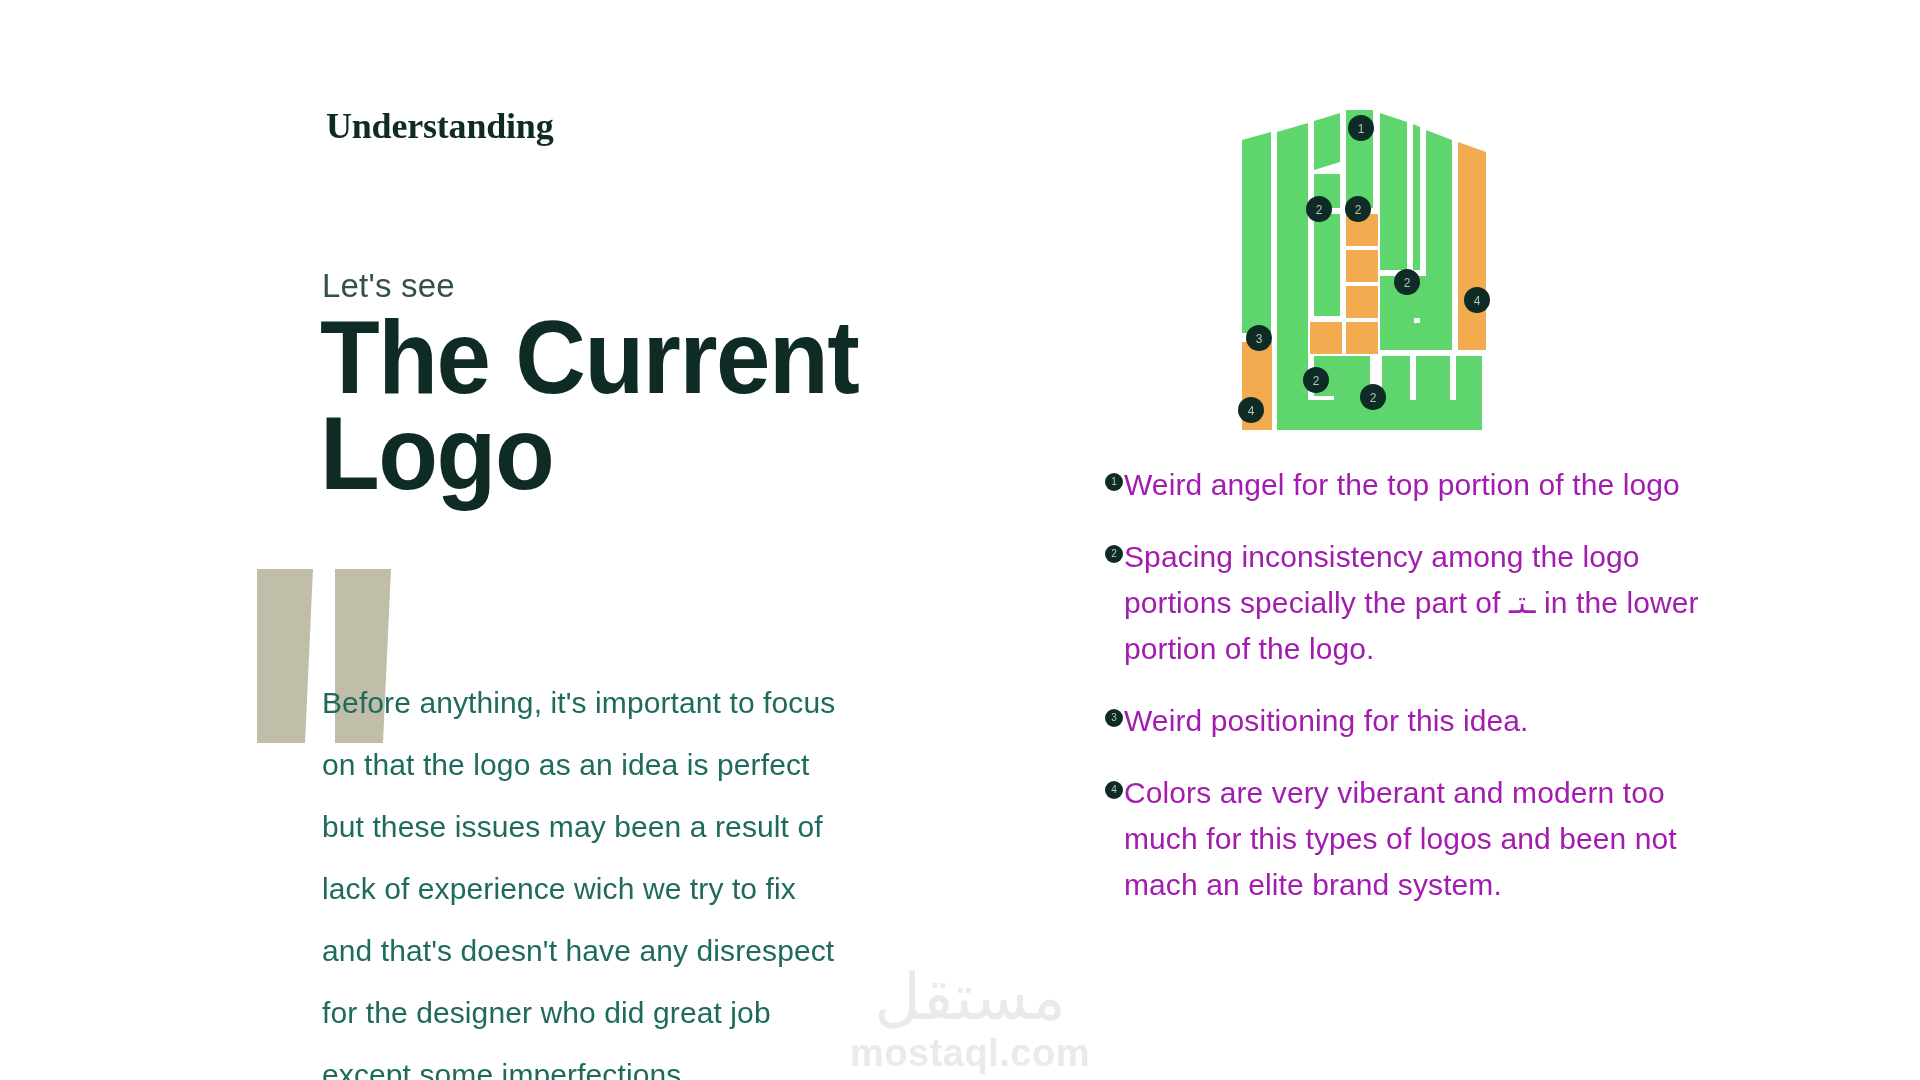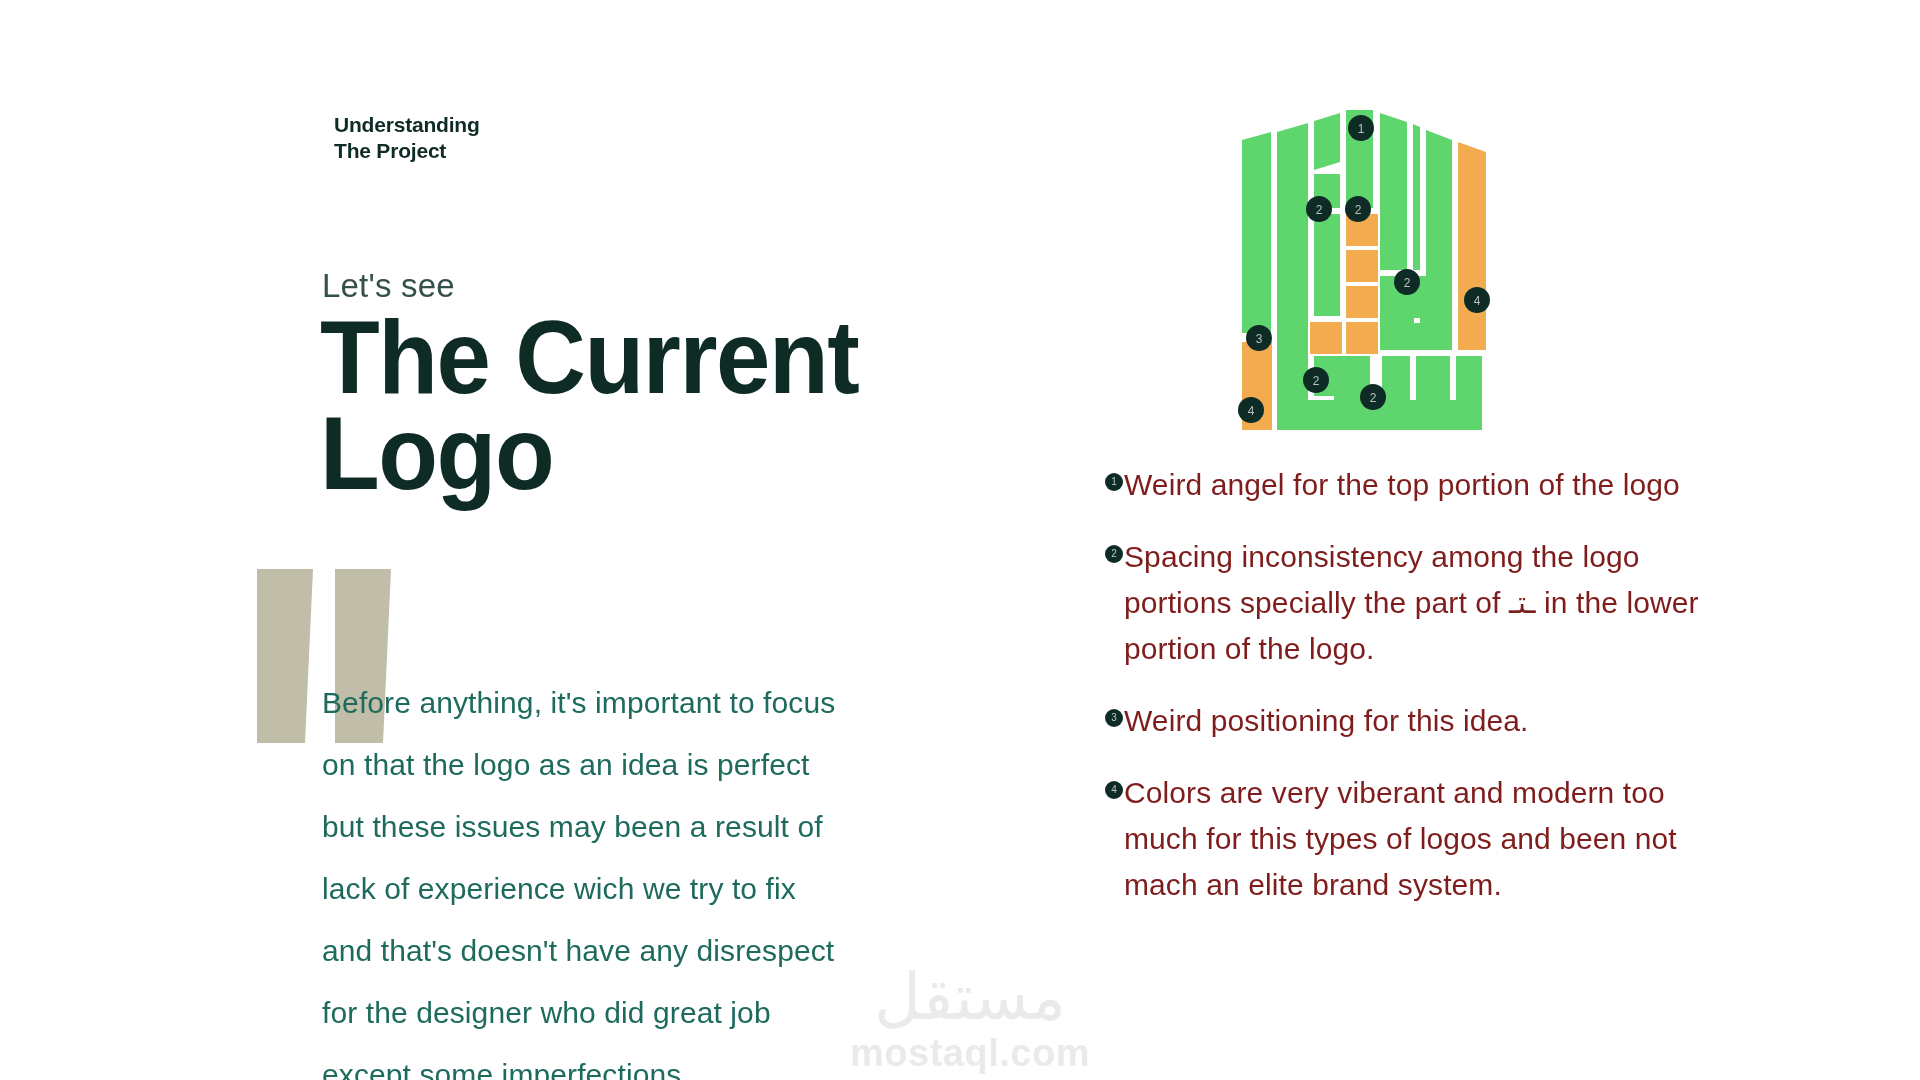--- a/index.html
+++ b/index.html
@@ -24,27 +24,27 @@
 
   
   .left-col {
     position: absolute;
     left: 322px;
     top: 100px;
     width: 620px;
   }
 
   .eyebrow {
-    font-family: Liberation Sans, sans-serif;
+    font-family: Liberation Serif, serif;
     font-weight: 700;
-    font-size: 21px;
+    font-size: 36px;
     line-height: 1.25;
     letter-spacing: -0.2px;
     color: #0f2b26;
-    margin: 12px;
+    margin: 4px;
   }
   .eyebrow .line2 { display: block; }
 
   .kicker {
     margin: 0;
     position: absolute;
     left: 0;
     top: 167px;
     font-size: 33px;
     font-weight: 400;
@@ -133,21 +133,21 @@
     line-height: 18px;
     text-align: center;
     margin-top: 11px;
     margin-right: 1px;
     font-family: "Liberation Sans", sans-serif;
   }
 
   .note-text {
     font-size: 30px;
     line-height: 46px;
-    color: #7f1d1d;
+    color: #a21caf;
     letter-spacing: 0.1px;
   }
   .note-text .ar {
     font-family: "DejaVu Sans", sans-serif;
     direction: rtl;
     unicode-bidi: isolate;
   }
 
   
   .watermark {
@@ -177,21 +177,20 @@
 </style>
 </head>
 <body>
 
 <div class="slide">
 
   <div class="left-col">
 
     <div class="eyebrow">
       <span>Understanding</span>
-      <span class="line2">The Project</span>
     </div>
 
     <p class="kicker">Let's see</p>
 
     <h1 class="big-title">The Current
 Logo</h1>
 
     <div class="quote-mark">
       <svg width="180" height="178" viewBox="0 0 180 178" aria-hidden="true">
         <path d="M2 2 H58 L50 176 H2 Z" fill="#c0bda9"></path>

